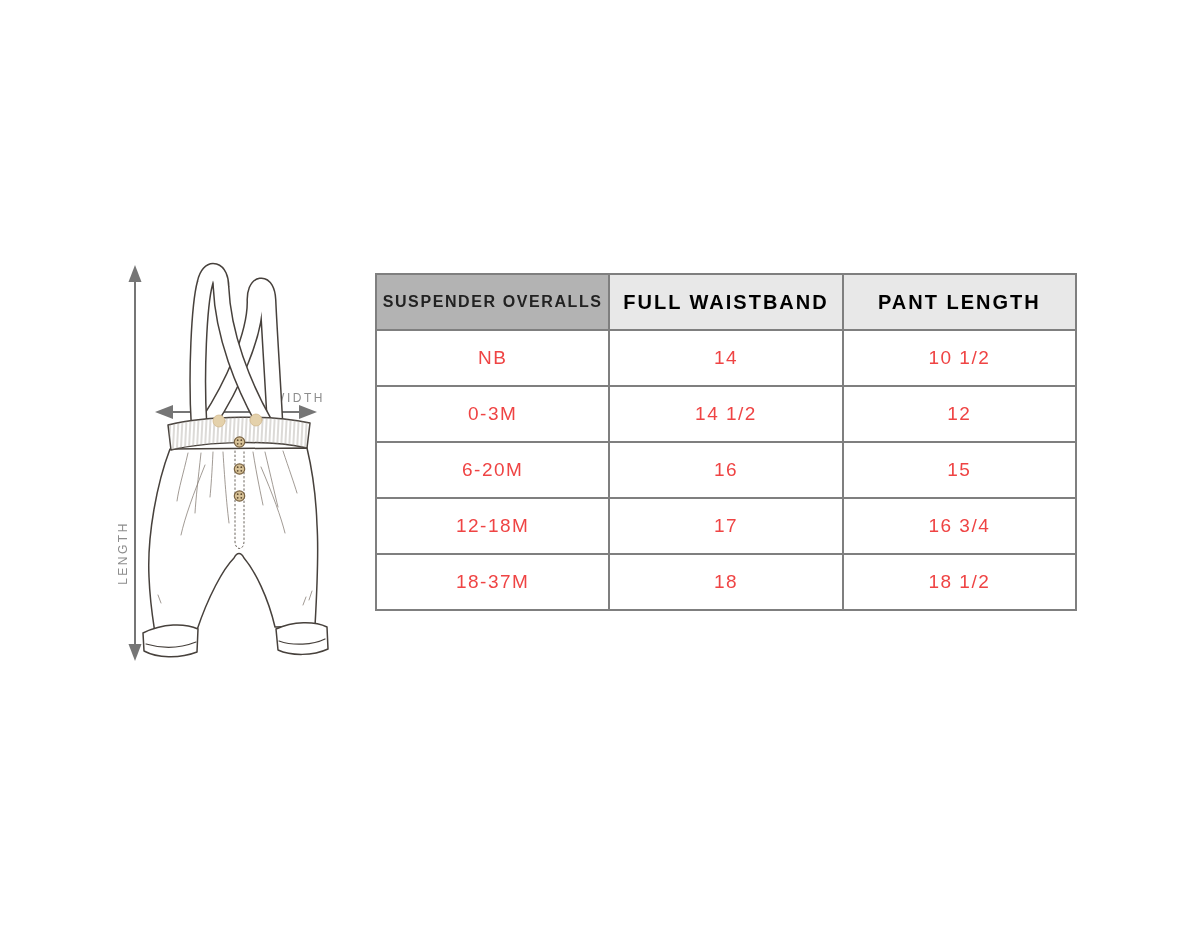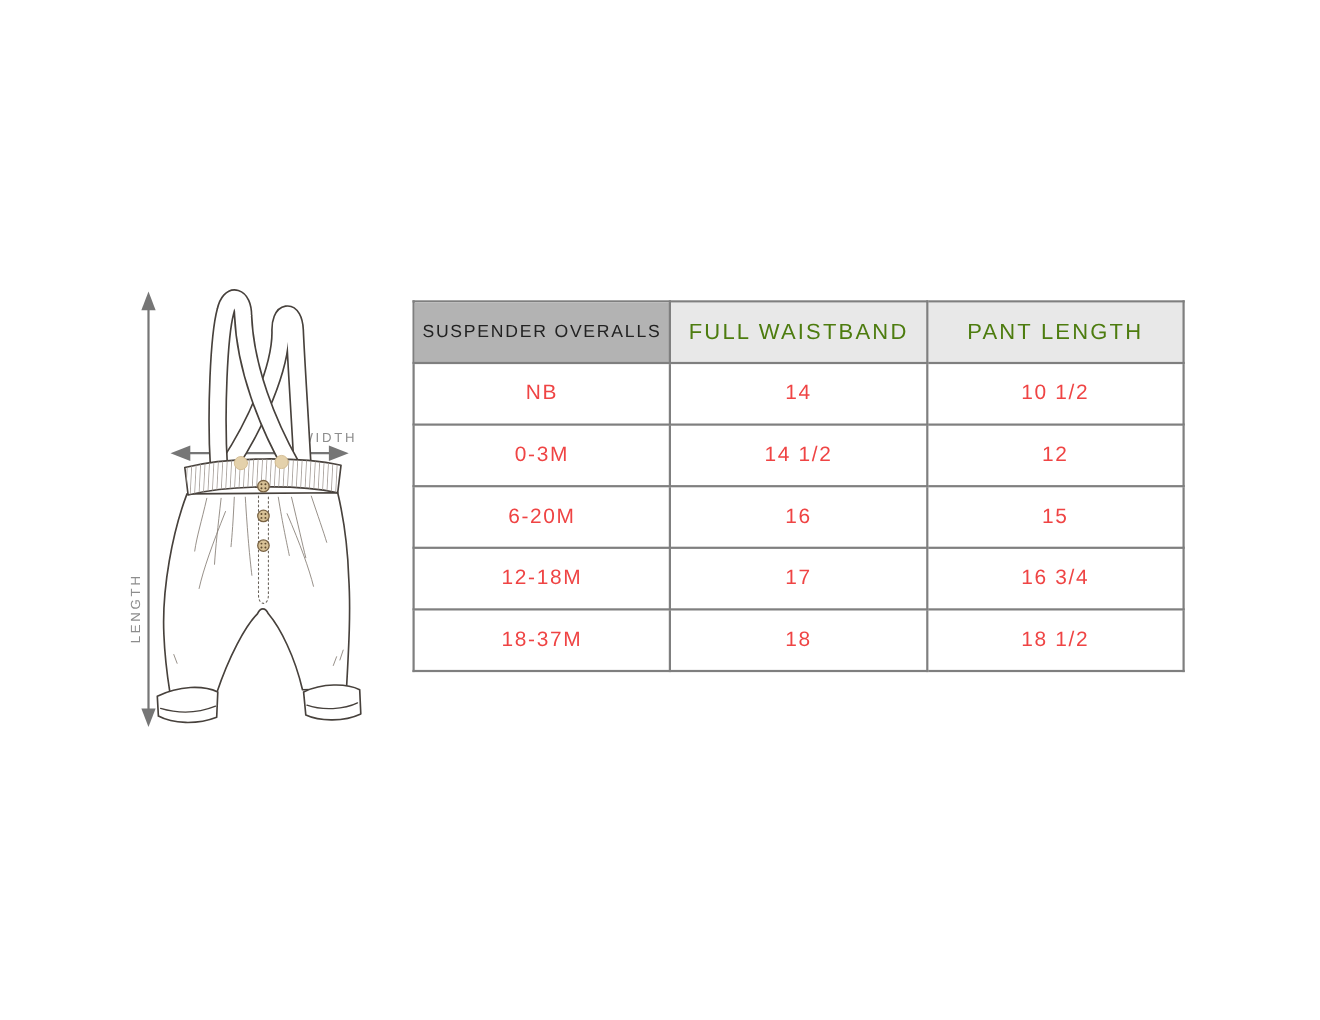--- a/index.html
+++ b/index.html
@@ -10,26 +10,26 @@
   
   .size-table{
     position:absolute;left:375px;top:273px;width:702px;
     border-collapse:collapse;table-layout:fixed;
   }
   .size-table td,.size-table th{
     border:2px solid #7f7f7f;
     height:52px;text-align:center;vertical-align:middle;
     font-weight:400;white-space:nowrap;overflow:hidden;
   }
-  .size-table th{font-weight:400;margin-left:36px;}
+  .size-table th{font-weight:700;margin-left:36px;}
   .hdr-primary{
     background:#b3b3b3;font-size:16px;letter-spacing:1.6px;color:#222;
   }
   .hdr-secondary{
-    background:#e8e8e8;font-size:20px;letter-spacing:2px;color:#4d7c0f;
+    background:#e8e8e8;font-size:20px;letter-spacing:2px;color:#000000;
   }
   .cell{
     background:#ffffff;font-size:19px;letter-spacing:1.5px;color:#ef4444;
   }
   
   .diagram{
     position:absolute;left:113px;top:255px;width:260px;height:415px;
   }
   .dim-label{
     font-family:"Liberation Sans", sans-serif;

